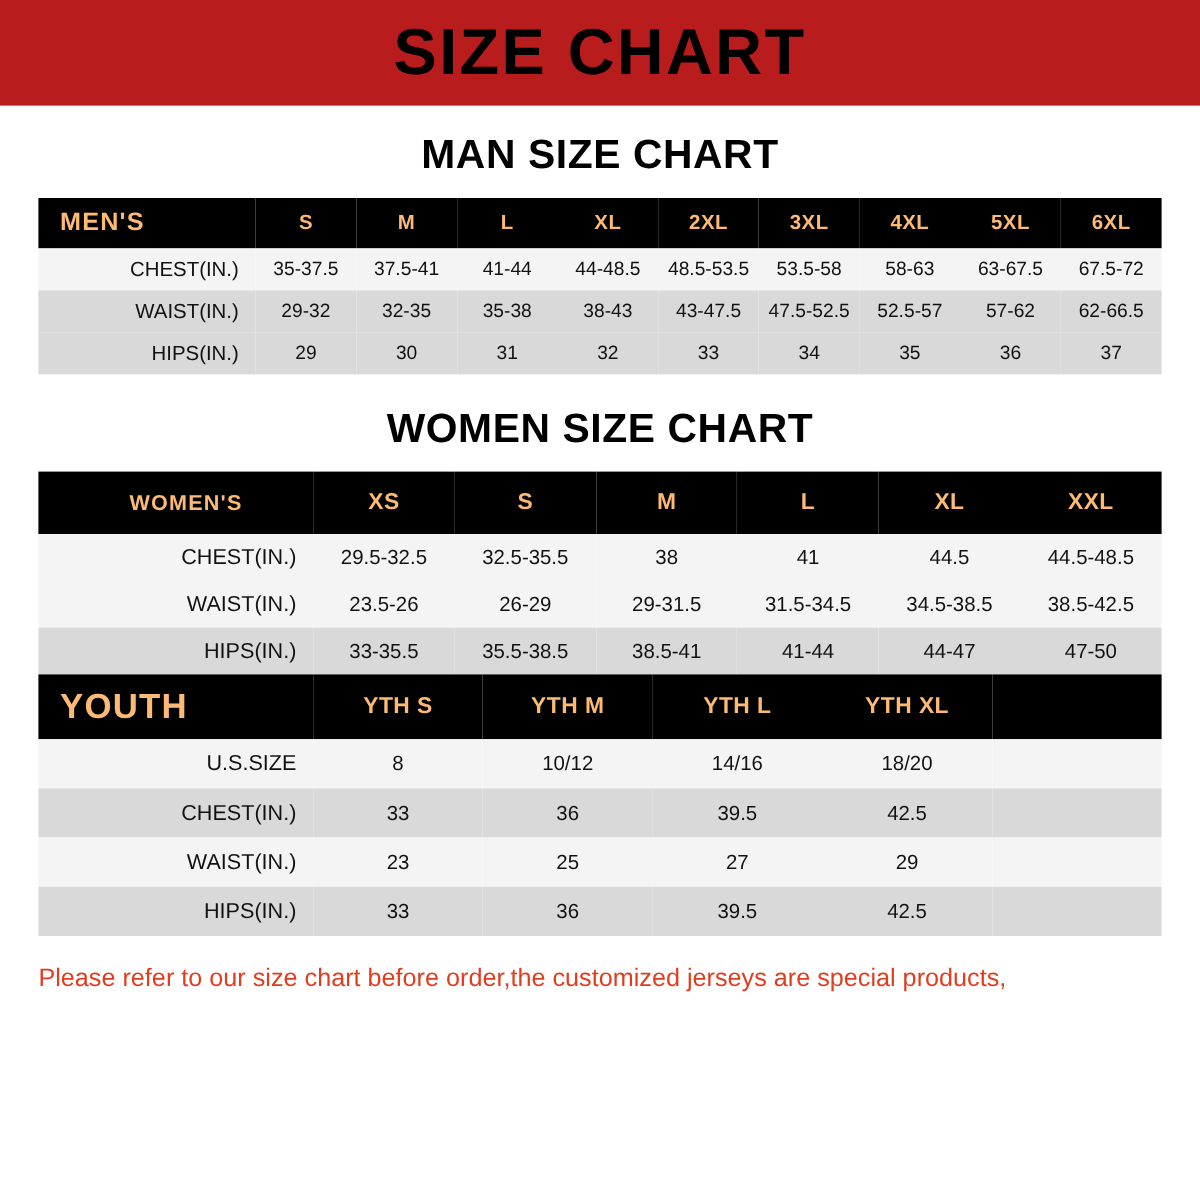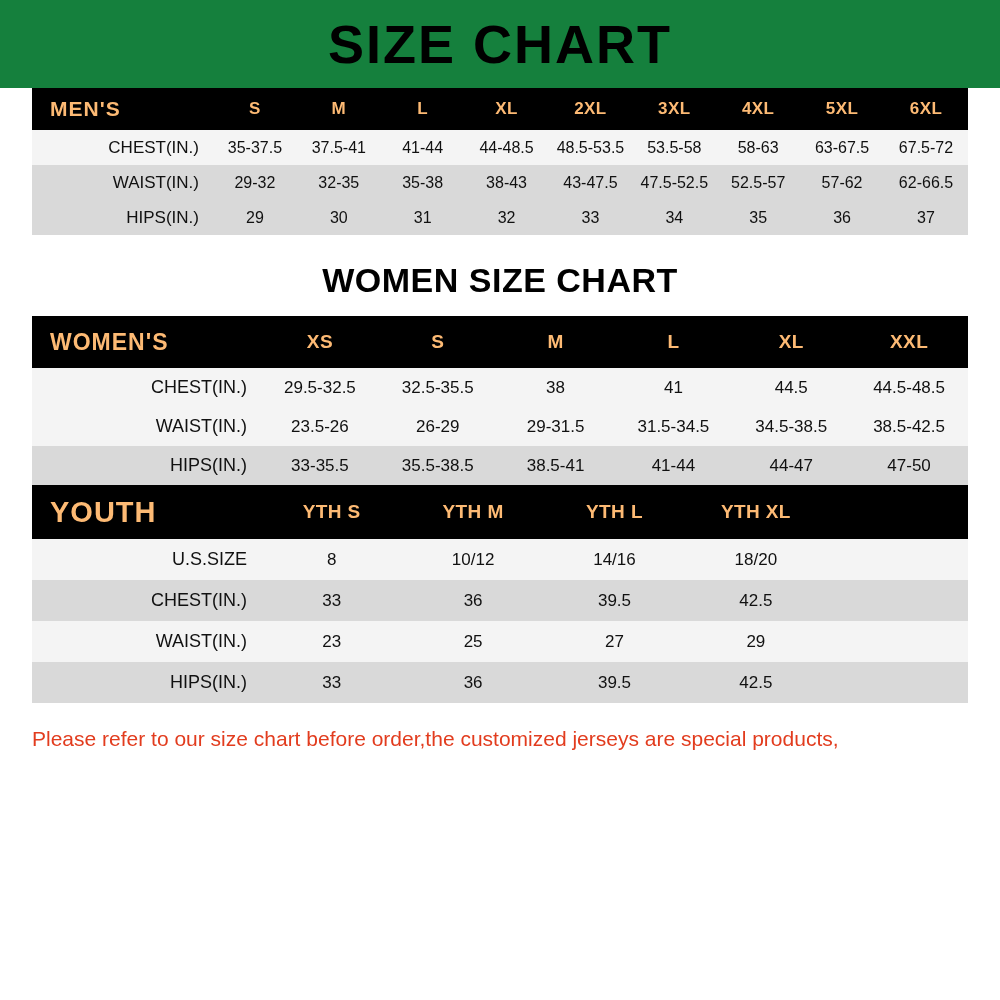--- a/index.html
+++ b/index.html
@@ -18,21 +18,21 @@
   .page {
     width: 1000px;
     height: 1000px;
     position: relative;
     display: flex;
     flex-direction: column;
   }
 
   
   .banner {
-    background: #15803d;
+    background: #b91c1c;
     height: 88px;
     display: flex;
     align-items: center;
     justify-content: center;
   }
   .banner-title {
     font-family: "Liberation Sans", sans-serif;
     font-weight: bold;
     font-size: 54px;
     letter-spacing: 2px;
@@ -87,21 +87,21 @@
   tbody tr.odd td { background: #f4f4f4; }
   tbody tr.even td { background: #d9d9d9; }
 
   
   .men thead th { height: 40px; }
   .men tbody td { height: 33px; }
   .men thead th.rowlabel { font-size: 21px; }
 
   
   .women thead th { height: 50px; font-size: 19px; }
-  .women thead th.rowlabel { font-size: 23px; }
+  .women thead th.rowlabel { font-size: 18px; text-align: center; }
   .women tbody td { height: 37px; font-size: 17px; }
   .women tbody td.rowlabel { font-size: 18px; }
 
   
   .youth thead th { height: 52px; font-size: 19px; }
   .youth thead th.rowlabel { font-size: 29px; }
   .youth tbody td { height: 39px; font-size: 17px; }
   .youth tbody td.rowlabel { font-size: 18px; }
 
   
@@ -118,20 +118,21 @@
 </head>
 <body>
 
 <div class="page">
 
   <div class="banner">
     <div class="banner-title">SIZE CHART</div>
   </div>
 
   <div class="section">
+    <div class="section-title">MAN SIZE CHART</div>
     <table class="men">
       <thead>
         <tr>
           <th class="rowlabel" style="width:162px">MEN'S</th>
           <th>S</th>
           <th>M</th>
           <th>L</th>
           <th>XL</th>
           <th>2XL</th>
           <th>3XL</th>

